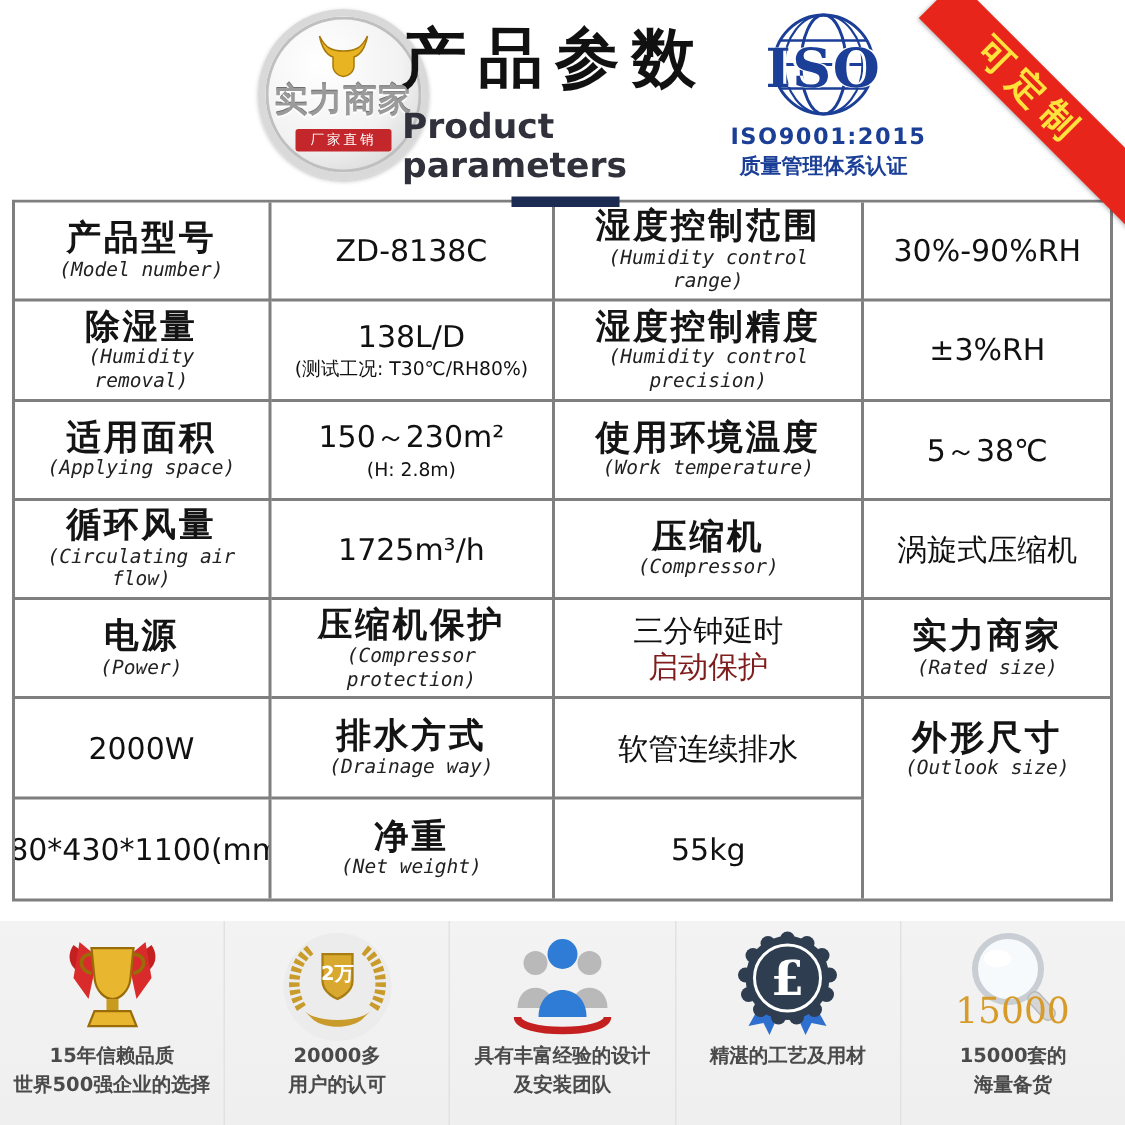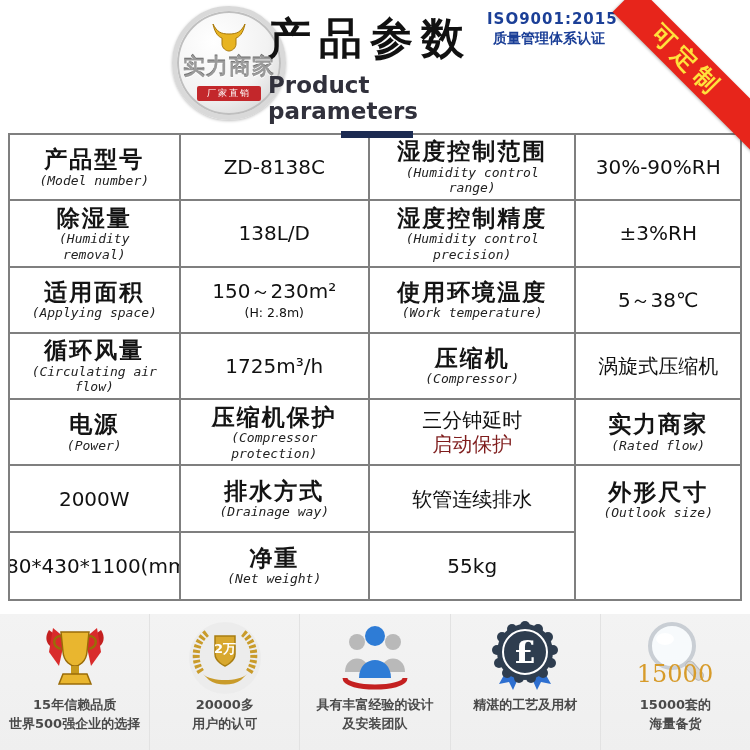--- a/index.html
+++ b/index.html
@@ -81,20 +81,31 @@
     <div class="logo-band">厂家直销</div>
   </div>
 
   <div class="title-block">
     <div class="title-cn">产品参数</div>
     <div class="title-en">Product parameters</div>
     <div class="title-bar"></div>
   </div>
 
   <div class="iso-block">
+    <div class="iso-globe-wrap">
+      <svg class="iso-globe" width="70" height="70" viewBox="0 0 70 70">
+        <ellipse cx="35" cy="35" rx="33" ry="33" fill="none" stroke="#1b3f97" stroke-width="2"></ellipse>
+        <ellipse cx="35" cy="35" rx="15" ry="33" fill="none" stroke="#1b3f97" stroke-width="2"></ellipse>
+        <ellipse cx="35" cy="35" rx="26" ry="33" fill="none" stroke="#1b3f97" stroke-width="1.4"></ellipse>
+        <line x1="2" y1="35" x2="68" y2="35" stroke="#1b3f97" stroke-width="2"></line>
+        <line x1="6" y1="19" x2="64" y2="19" stroke="#1b3f97" stroke-width="1.6"></line>
+        <line x1="6" y1="51" x2="64" y2="51" stroke="#1b3f97" stroke-width="1.6"></line>
+      </svg>
+      <div class="iso-word">ISO</div>
+    </div>
     <div class="iso-line1">ISO9001:2015</div>
     <div class="iso-line2">质量管理体系认证</div>
   </div>
 
   <div class="ribbon">
     <span>可定制</span>
   </div>
 </div>
 
 <div class="spec-table" id="spec-table">
@@ -115,20 +126,21 @@
 
   </div>
 
   <div class="td label-cell">
     <div class="cell-cn">除湿量</div>
     <div class="cell-en">(Humidity removal)</div>
   </div>
   <div class="td value-cell">
     <div class="cell-val">138L/D</div>
 
+    <div class="cell-sub">(测试工况: T30℃/RH80%)</div>
   </div>
   <div class="td label-cell">
     <div class="cell-cn">湿度控制精度</div>
     <div class="cell-en">(Humidity control precision)</div>
   </div>
   <div class="td value-cell">
     <div class="cell-val">±3%RH</div>
 
   </div>
 
@@ -176,21 +188,21 @@
     <div class="cell-en">(Compressor protection)</div>
   </div>
   <div class="td value-cell">
     <div class="cell-val">三分钟延时</div>
     <div class="cell-val2">启动保护</div>
 
   </div>
 
   <div class="td label-cell">
     <div class="cell-cn">实力商家</div>
-    <div class="cell-en">(Rated flow)</div>
+    <div class="cell-en">(Rated size)</div>
   </div>
   <div class="td value-cell">
     <div class="cell-val">2000W</div>
 
   </div>
   <div class="td label-cell">
     <div class="cell-cn">排水方式</div>
     <div class="cell-en">(Drainage way)</div>
   </div>
   <div class="td value-cell">

